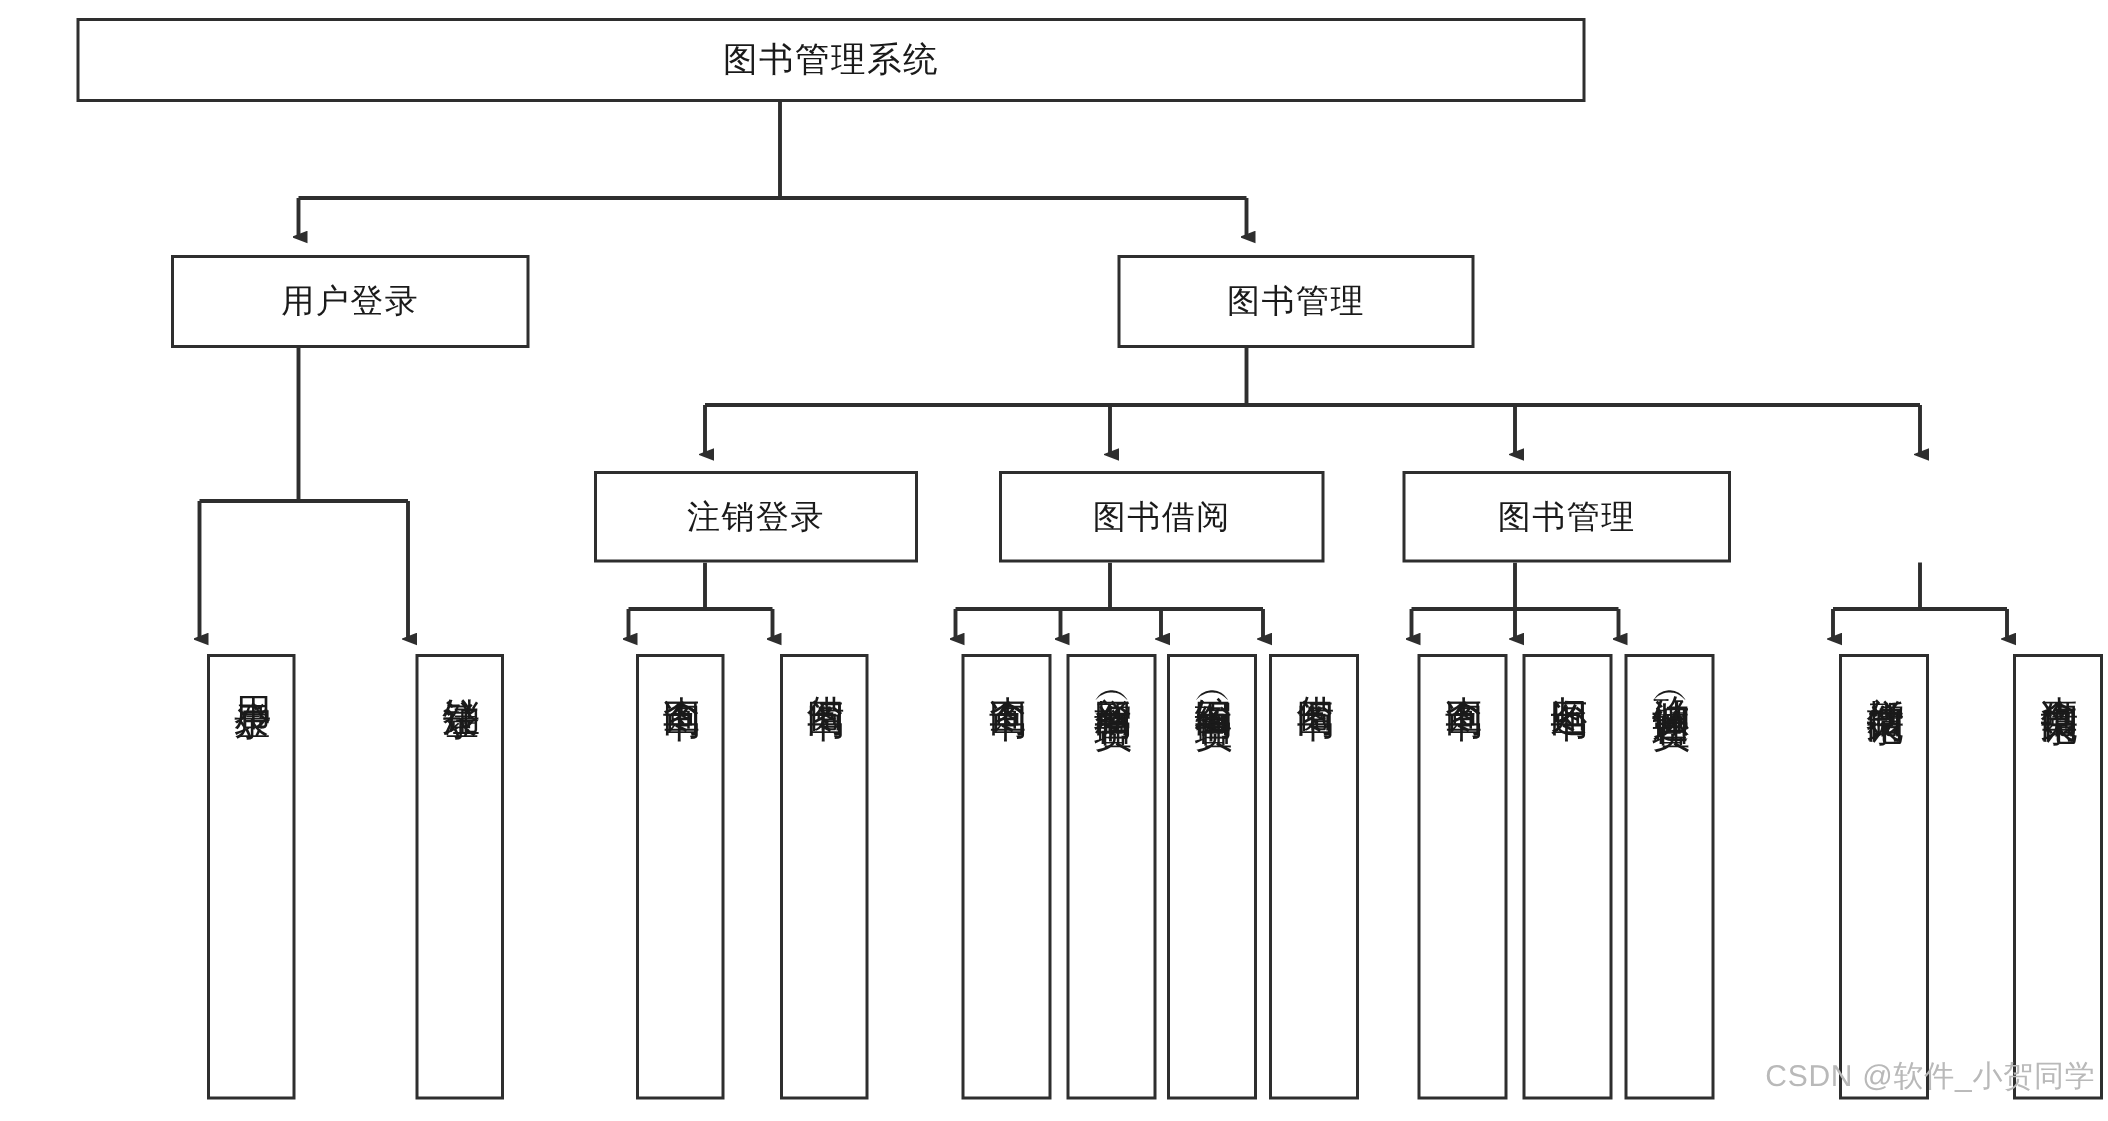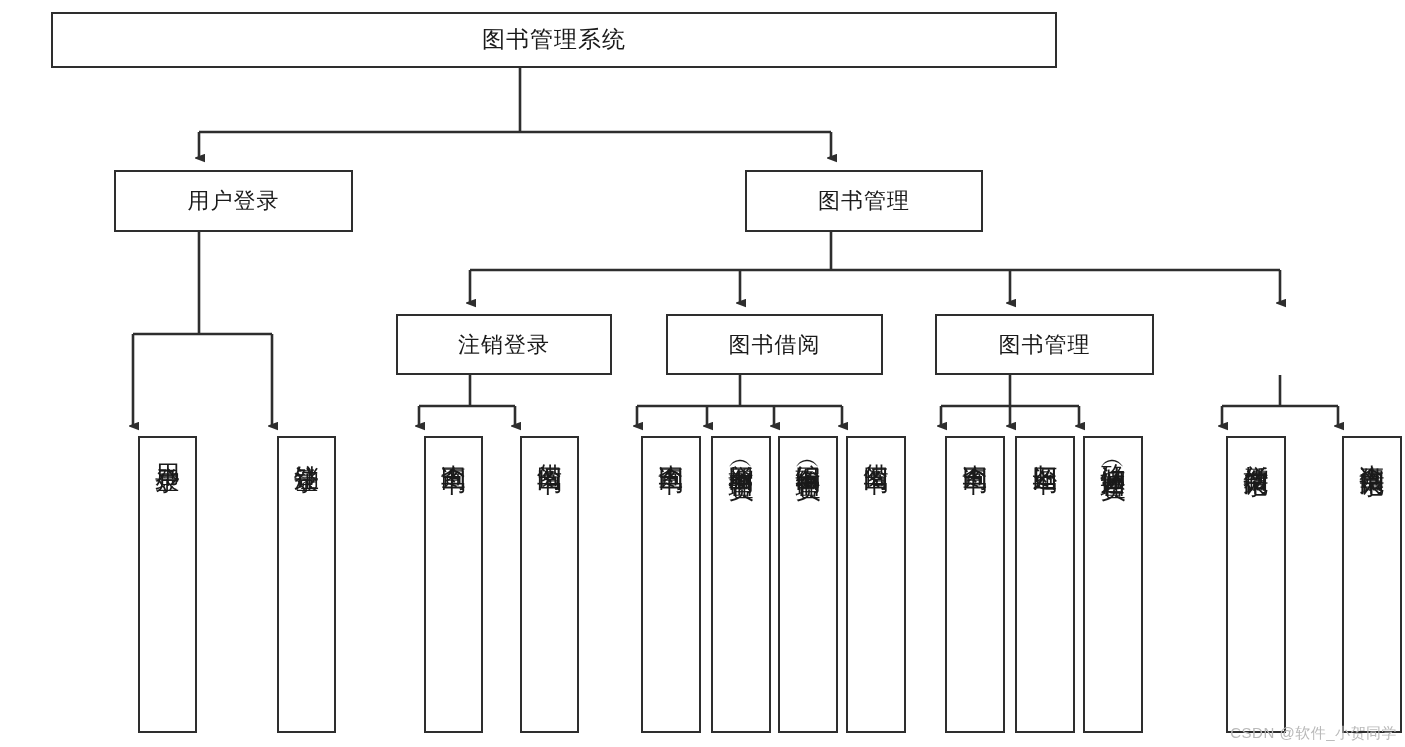--- a/index.html
+++ b/index.html
@@ -59,22 +59,22 @@
     writing-mode: vertical-rl;
     text-orientation: upright;
     font-size: 25px;
     line-height: 1.0;
     letter-spacing: 2px;
     white-space: nowrap;
   }
   .watermark {
     position: absolute;
     right: 8px;
-    bottom: 4px;
-    font-size: 15px;
+    bottom: 16px;
+    font-size: 20px;
     color: #b9b9b9;
     letter-spacing: 0.5px;
     white-space: nowrap;
   }
 </style>
 </head>
 <body>
 
 <div id="diagram-root">
 

